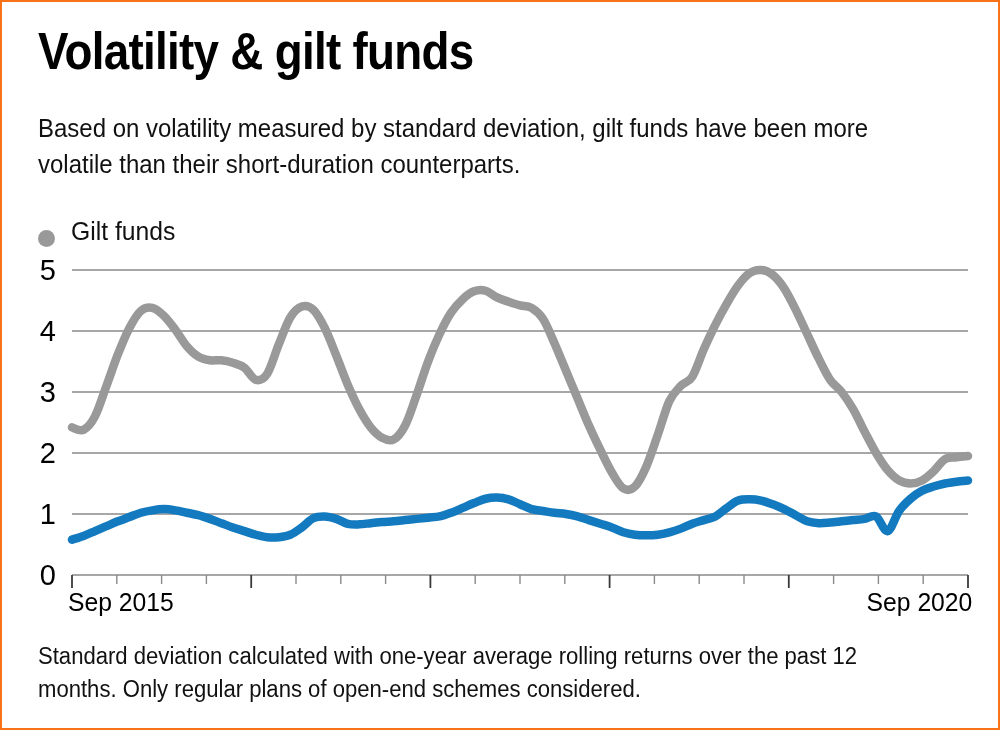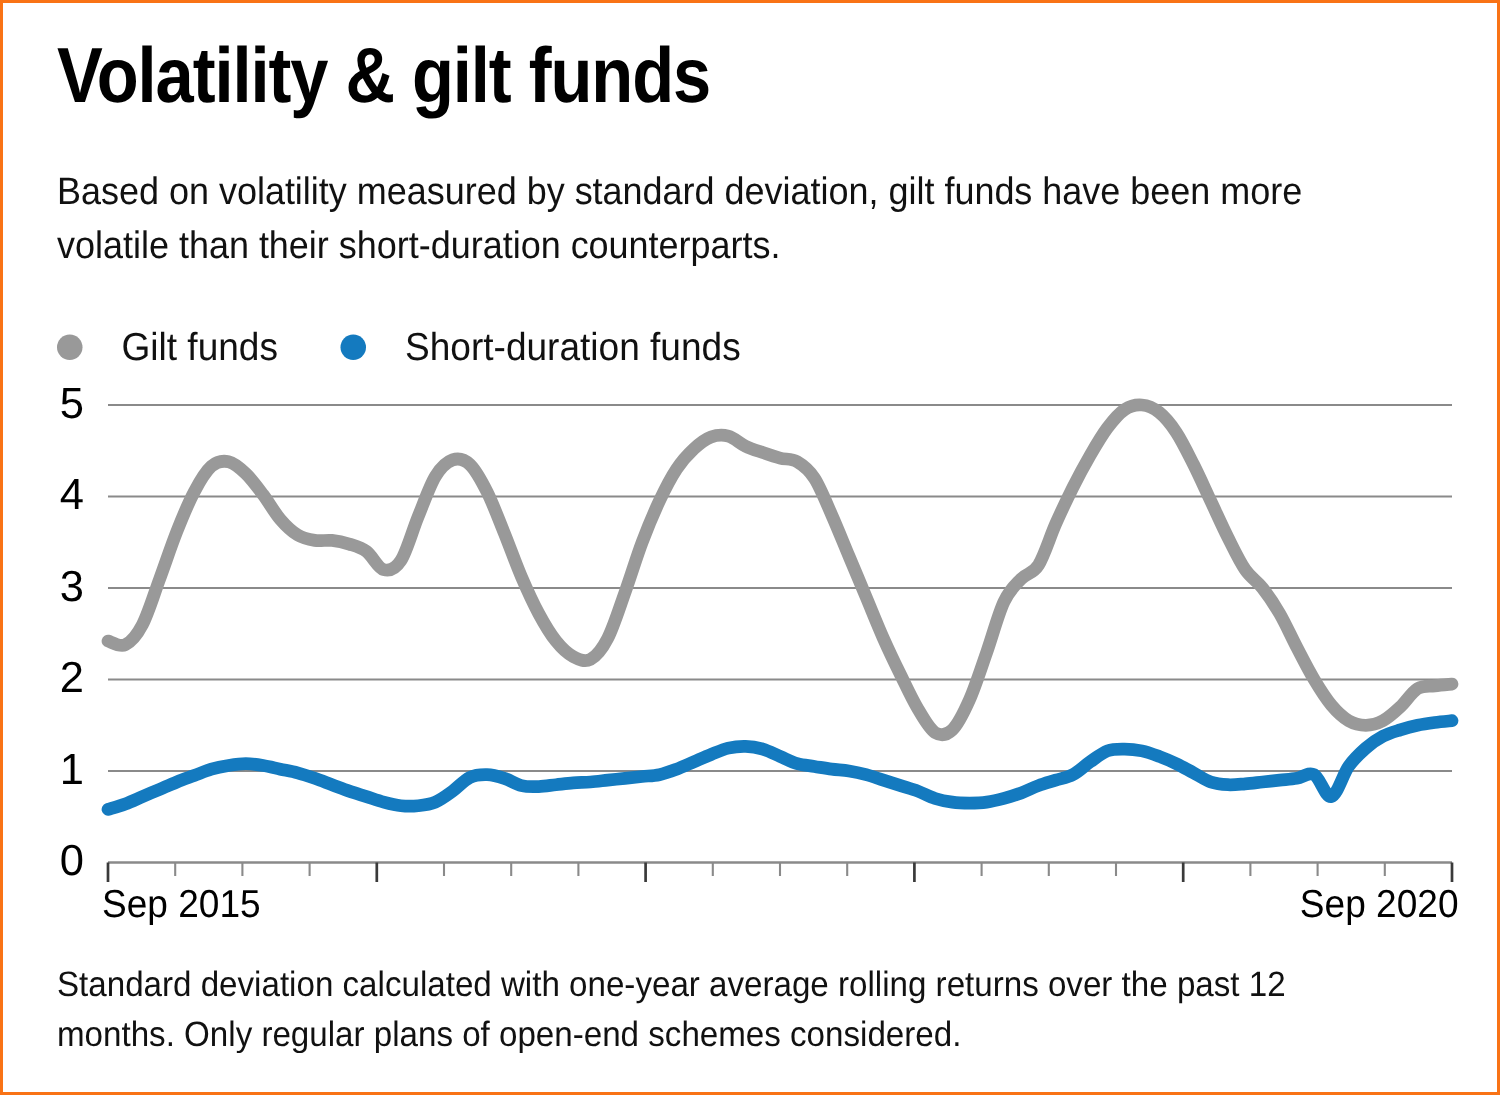--- a/index.html
+++ b/index.html
@@ -50,22 +50,22 @@
   #legend {
     position: absolute;
     left: 36px;
     top: 214px;
     display: flex;
     align-items: center;
     gap: 36px;
   }
   .legend-entry {
     display: flex;
-    align-items: center;
-    gap: 26px;
+    align-items: flex-end;
+    gap: 16px;
   }
   .legend-dot {
     width: 17px;
     height: 17px;
     border-radius: 50%;
     display: block;
   }
   .legend-label {
     font-size: 26px;
     color: #111111;
@@ -114,24 +114,20 @@
 
   <div id="title">Volatility &amp; gilt funds</div>
 
   <div id="subtitle">Based on volatility measured by standard deviation, gilt funds have been more volatile than their short-duration counterparts.</div>
 
   <div id="legend">
     <div class="legend-entry">
       <span class="legend-dot" style="background:#999999"></span>
       <span class="legend-label">Gilt funds</span>
     </div>
-    <div class="legend-entry">
-      <span class="legend-dot" style="background:#147ABF"></span>
-      <span class="legend-label">Short-duration funds</span>
-    </div>
   </div>
 
   <div id="plot-wrap">
     <svg id="plot-svg" width="1000" height="730" viewBox="0 0 1000 730" style="position:absolute;left:0;top:0;">
         <line x1="70" y1="573" x2="966" y2="573" stroke="#8a8a8a" stroke-width="1.6"></line>
         <line x1="70" y1="512" x2="966" y2="512" stroke="#8a8a8a" stroke-width="1.3"></line>
         <line x1="70" y1="451" x2="966" y2="451" stroke="#8a8a8a" stroke-width="1.3"></line>
         <line x1="70" y1="390" x2="966" y2="390" stroke="#8a8a8a" stroke-width="1.3"></line>
         <line x1="70" y1="329" x2="966" y2="329" stroke="#8a8a8a" stroke-width="1.3"></line>
         <line x1="70" y1="268" x2="966" y2="268" stroke="#8a8a8a" stroke-width="1.3"></line>

